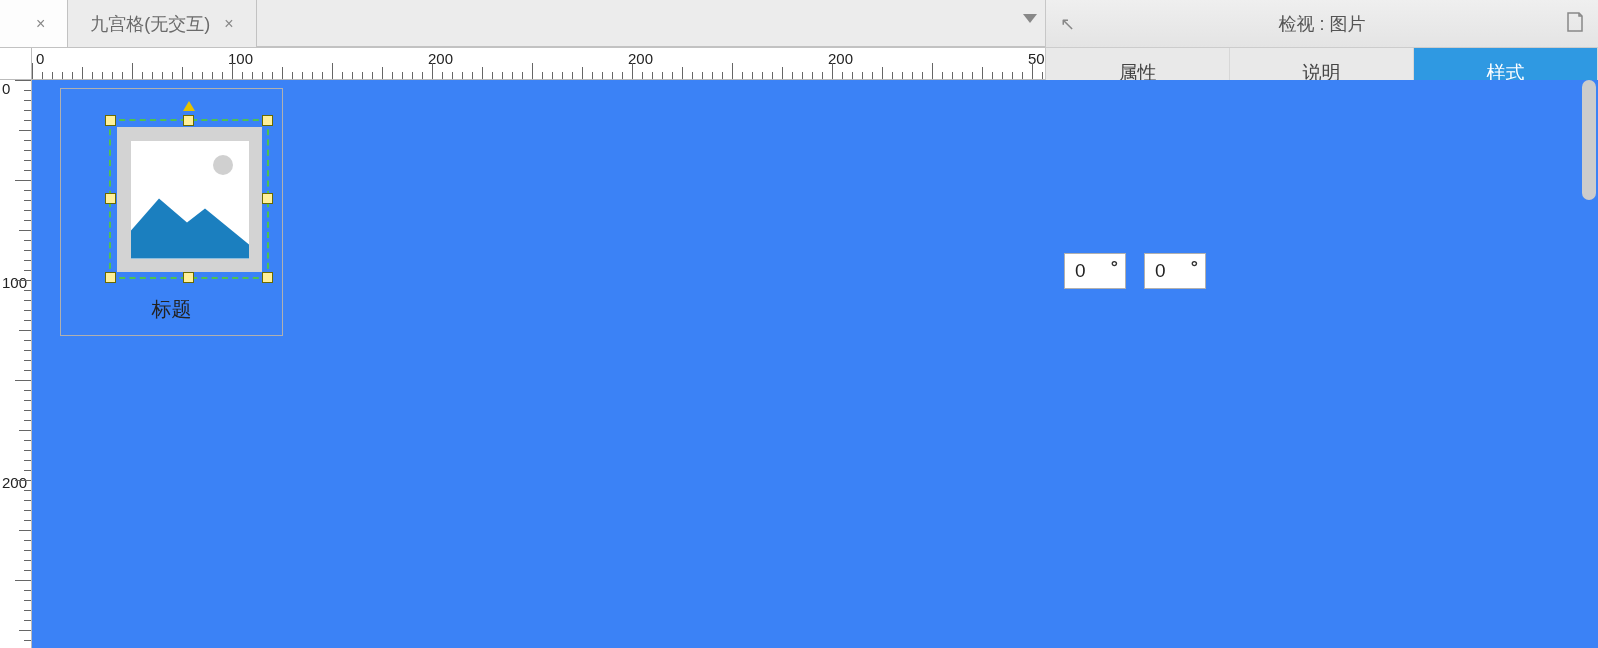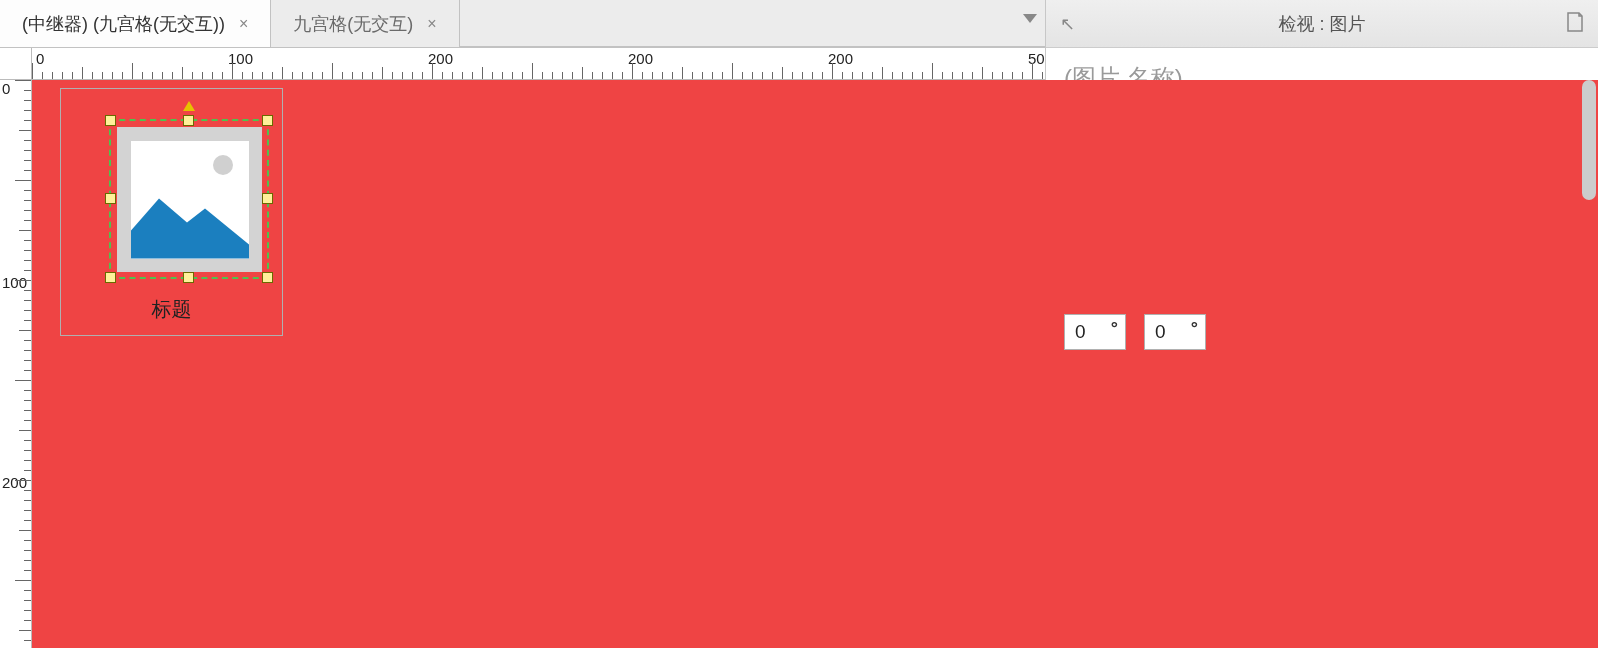--- a/index.html
+++ b/index.html
@@ -11,21 +11,21 @@
 .tab .close { margin-left:14px; color:#888; font-size:16px; cursor:pointer;}
 .tab-rest{flex:1; background:#ececec; border-bottom:1px solid #c2c2c2; position:relative;}
 .tab-rest .dd{position:absolute; right:8px; top:14px; width:0;height:0;border-left:7px solid transparent;border-right:7px solid transparent;border-top:9px solid #888;}
 .ruler-corner{width:32px;height:32px;background:#fff;border-right:1px solid #bbb;border-bottom:1px solid #bbb;position:absolute;left:0;top:48px;}
 .hruler{height:32px; margin-left:32px; position:relative; background:#fff; border-bottom:1px solid #bbb; overflow:hidden;}
 .vruler{width:32px; position:absolute; left:0; top:80px; bottom:0; background:#fff; border-right:1px solid #bbb; overflow:hidden;}
 .htick{position:absolute;bottom:0;width:1px;background:#666;}
 .hlabel{position:absolute;top:2px;font-size:15px;color:#222;}
 .vtick{position:absolute;right:0;height:1px;background:#666;}
 .vlabel{position:absolute;left:2px;font-size:15px;color:#222;writing-mode:horizontal-tb;}
-.canvas{position:absolute;left:32px;top:80px;right:0;bottom:0;background:#ef4444;}
+.canvas{position:absolute;left:32px;top:80px;right:0;bottom:0;background:#3b82f6;}
 .repeater{position:absolute;left:28px;top:8px;width:223px;height:248px;border:1px solid #b0b0b0;}
 .selbox{position:absolute;left:48px;top:30px;width:160px;height:160px;border:2px dashed #4fc24f;}
 .handle{position:absolute;width:11px;height:11px;background:#fff099;border:1px solid #6a6a00;}
 .h-nw{left:-6px;top:-6px}.h-ne{right:-6px;top:-6px}.h-sw{left:-6px;bottom:-6px}.h-se{right:-6px;bottom:-6px}
 .h-n{left:50%;top:-6px;margin-left:-6px}.h-s{left:50%;bottom:-6px;margin-left:-6px}
 .h-w{left:-6px;top:50%;margin-top:-6px}.h-e{right:-6px;top:50%;margin-top:-6px}
 .rot{position:absolute;left:50%;top:-20px;margin-left:-6px;width:0;height:0;border-left:6px solid transparent;border-right:6px solid transparent;border-bottom:10px solid #e6c200;}
 .img-ph{position:absolute;left:56px;top:38px;width:145px;height:145px;background:#d3d3d3;display:flex;align-items:center;justify-content:center;}
 .img-inner{width:118px;height:118px;background:#fff;position:relative;overflow:hidden;}
 .sun{position:absolute;right:16px;top:14px;width:20px;height:20px;border-radius:50%;background:#d0d0d0;}
@@ -67,21 +67,20 @@
 .row2{display:flex;align-items:flex-start;gap:18px;}
 .spacer{flex:1;}
 .notes-ic{color:#2f8fd6;font-size:18px;}
 </style>
 </head>
 <body>
 
 <div class="left">
   <div class="tabbar">
     <div class="tab">
-      <span>(中继器) (九宫格(无交互))</span>
       <span class="close">×</span>
     </div>
     <div class="tab inactive">
       <span>九宫格(无交互)</span>
       <span class="close">×</span>
     </div>
     <div class="tab-rest">
         <div class="dd"></div>
       </div>
   </div>
@@ -292,23 +291,20 @@
     <span class="ic-l">↖</span>
     <span class="t">检视 : 图片</span>
     <span class="ic-r">
       <svg width="18" height="20" viewBox="0 0 18 20">
           <path d="M2 1h11l3 3v15H2z" fill="none" stroke="#888" stroke-width="1.5"></path>
           <path d="M13 1v3h3" fill="none" stroke="#888" stroke-width="1.5"></path>
         </svg>
     </span>
   </div>
 
-  <div class="name-row">
-    <span class="ph">(图片 名称)</span>
-  </div>
 
   <div class="tabs3">
     <div class="t3">属性</div>
     <div class="t3">说明</div>
     <div class="t3 active">样式</div>
   </div>
 
   <div class="section">
     <div class="sec-h">
       <span>位置 • 尺寸</span>

